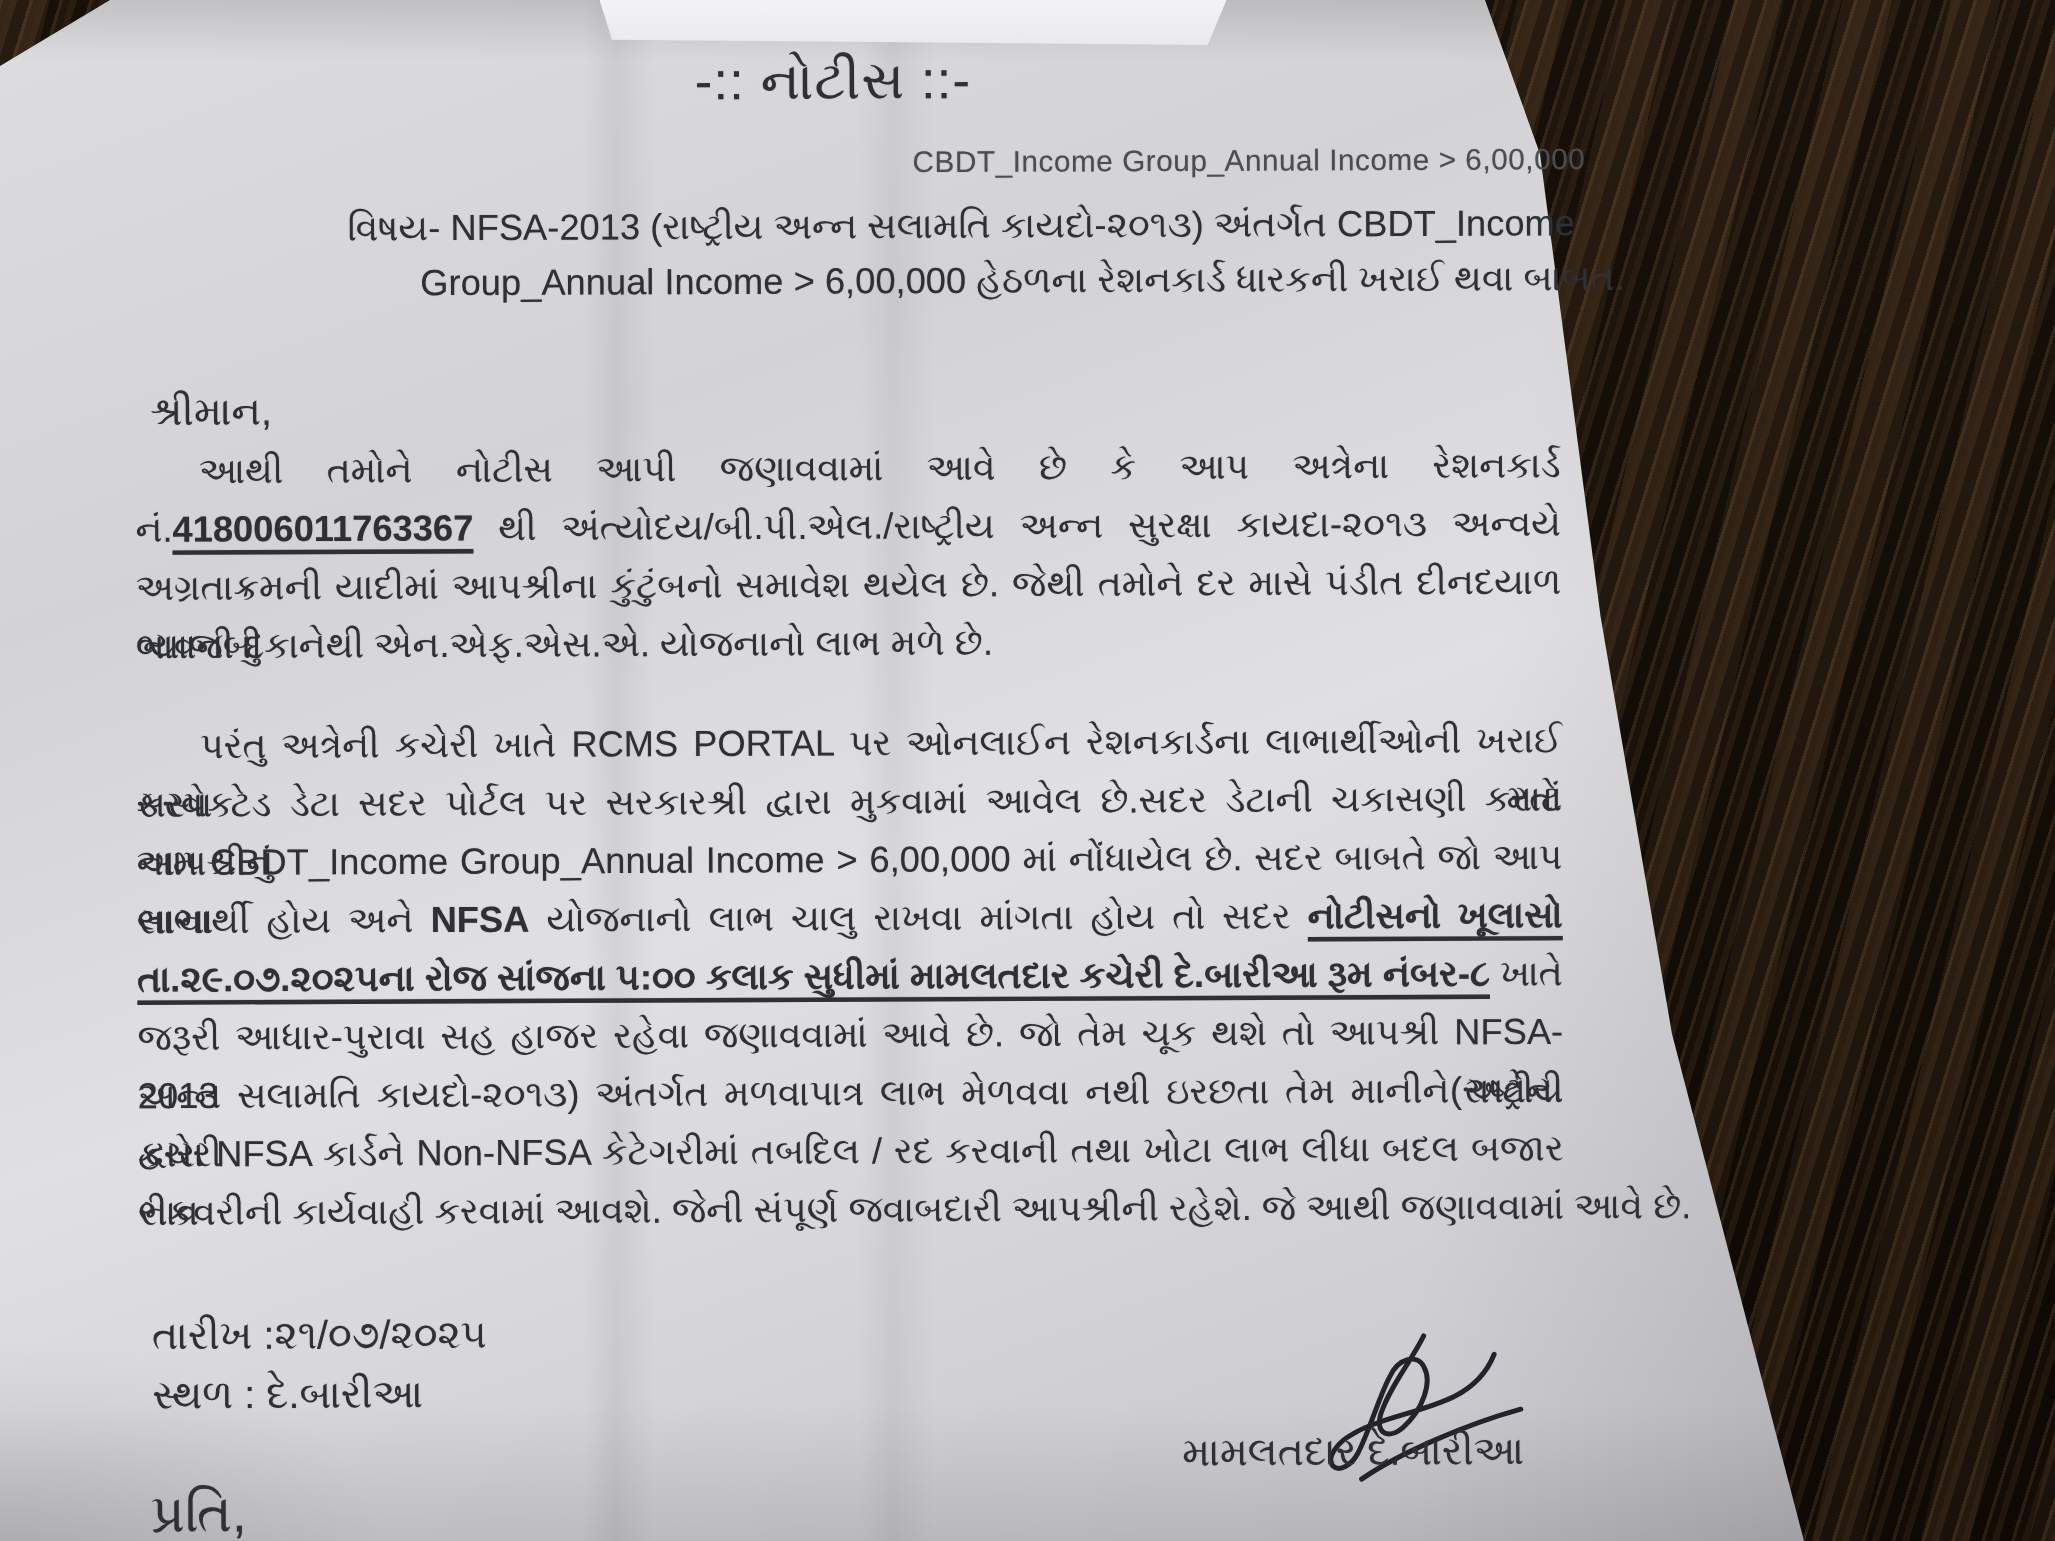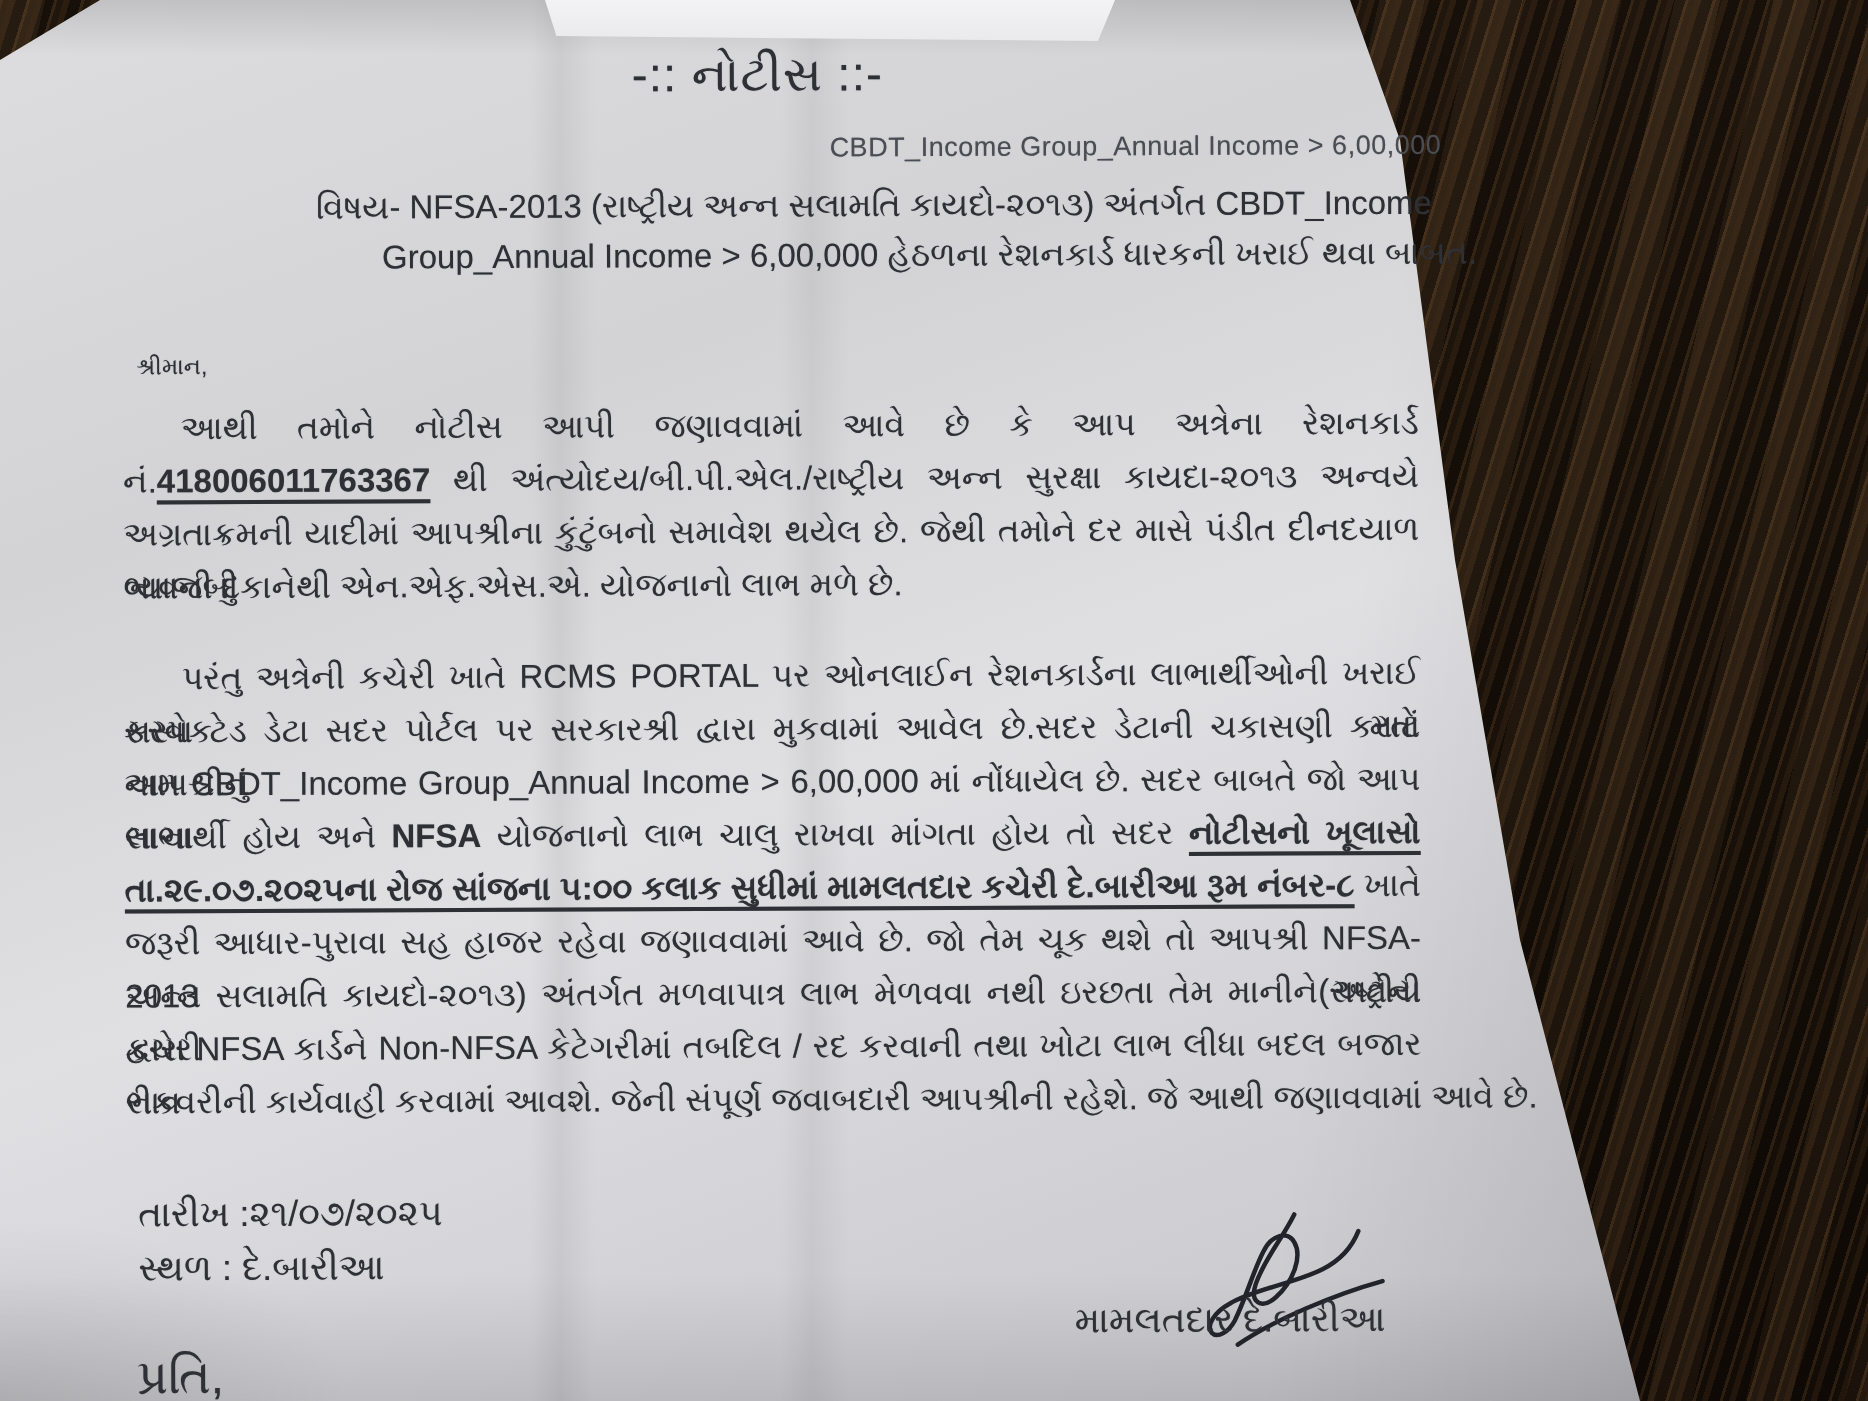--- a/index.html
+++ b/index.html
@@ -44,21 +44,21 @@
   }
 
   .inklayer{position:absolute;inset:0;transform:rotate(-0.25deg);color:#2e3036;}
   .inklayer *{text-shadow:0 0 1px rgba(55,57,66,.45);}
 
   .doc-title{position:absolute;left:430px;top:46px;width:660px;text-align:center;
     font-size:48px;letter-spacing:1px;}
   .hdr-right{position:absolute;left:832px;top:132px;font-size:27px;color:#4b4d54;letter-spacing:.5px;}
   .subj1{position:absolute;left:318px;top:186px;font-size:33px;white-space:nowrap;}
   .subj2{position:absolute;left:384px;top:236px;font-size:33px;white-space:nowrap;}
-  .salut{position:absolute;left:138px;top:350px;font-size:23px;}
+  .salut{position:absolute;left:138px;top:350px;font-size:36px;}
 
   .body-block{position:absolute;left:124px;top:398px;width:1296px;font-size:33px;}
   .bline{line-height:53px;height:53px;white-space:nowrap;}
   .bline.just{white-space:normal;text-align:justify;text-align-last:justify;}
   .bline.ind{text-indent:58px;}
   .bline.gap{margin-top:38px;}
   .b{font-weight:bold;}
   .u{text-decoration:underline;text-decoration-thickness:4px;text-underline-offset:8px;}
 
   .date-line{position:absolute;left:136px;top:1190px;font-size:36px;}

